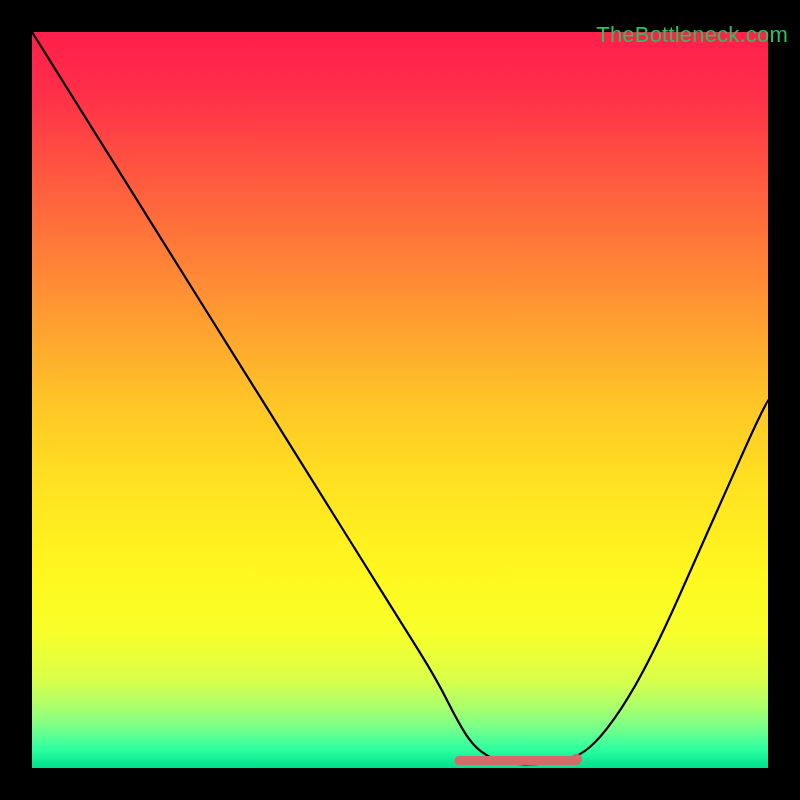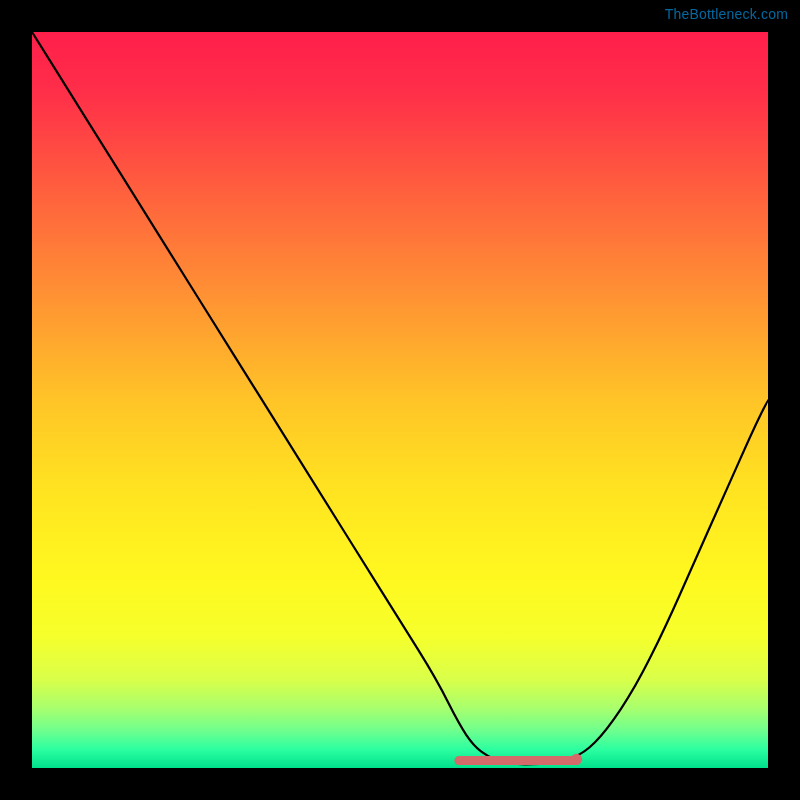--- a/index.html
+++ b/index.html
@@ -19,24 +19,24 @@
   .plot-area {
     position: absolute;
     left: 32px;
     top: 32px;
     width: 736px;
     height: 736px;
     overflow: hidden;
   }
   .watermark {
     position: absolute;
-    top: 6px;
+    top: 22px;
     right: 12px;
-    color: #0369a1;
-    font-size: 14px;
+    color: #22c55e;
+    font-size: 22px;
     font-weight: 500;
     letter-spacing: 0.2px;
   }
   svg.curve, svg.grad {
     position: absolute;
     inset: 0;
   }
 </style>
 </head>
 <body>

